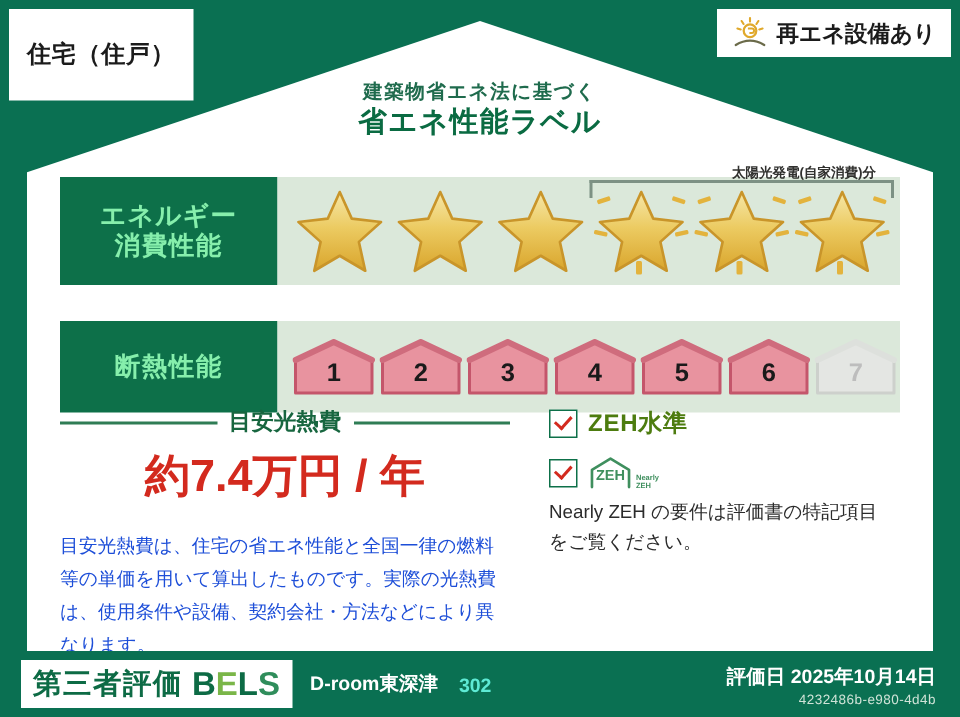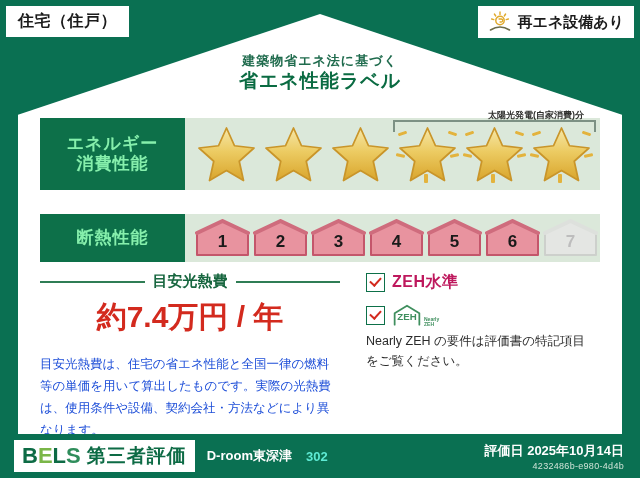--- a/index.html
+++ b/index.html
@@ -10,21 +10,21 @@
     position:relative;
   }
   #label-root{position:absolute;inset:0;background:#0a7052;}
 
   
   .corner-badge{
     position:absolute;top:6px;background:#ffffff;
     display:flex;align-items:center;justify-content:center;
     font-weight:bold;color:#1b1b1b;
   }
-  #badge-left{left:6px;padding:5px 12px;font-size:16px;letter-spacing:.5px;}
+  #badge-left{left:6px;padding:20px 12px;font-size:16px;letter-spacing:.5px;}
   #badge-right{right:6px;padding:5px 10px;font-size:15px;gap:6px;color:#1b1b1b;}
   .sun-icon{width:24px;height:22px;flex:0 0 auto;}
 
   
   #panel{
     position:absolute;left:18px;right:18px;top:14px;bottom:44px;
     background:#ffffff;
     -webkit-clip-path:polygon(0% 24%, 50% 0%, 100% 24%, 100% 100%, 0% 100%);
     clip-path:polygon(0% 24%, 50% 0%, 100% 24%, 100% 100%, 0% 100%);
   }
@@ -35,21 +35,21 @@
     font-size:13px;font-weight:bold;color:#1f6b4d;letter-spacing:1px;
   }
   #title-main{
     position:absolute;top:54px;left:0;right:0;text-align:center;
     font-size:19px;font-weight:bold;color:#0a6b42;letter-spacing:1px;
   }
 
   
   .perf-row{position:absolute;left:22px;right:22px;display:flex;align-items:stretch;}
   #row-energy{top:104px;height:72px;}
-  #row-insul{top:200px;height:48px;}
+  #row-insul{top:200px;height:61px;}
 
   .perf-label{
     background:#0d7049;color:#86efac;font-weight:bold;
     display:flex;flex-direction:column;align-items:center;justify-content:center;
     line-height:1.15;flex:0 0 145px;font-size:17px;letter-spacing:1px;
   }
   .perf-value{
     flex:1 1 auto;background:#dbe8da;position:relative;
     display:flex;
   }
@@ -102,21 +102,21 @@
   .info-head{display:flex;align-items:center;gap:7px;}
   .check-box{
     width:17px;height:17px;border:1.6px solid #0d7049;background:#fff;
     position:relative;flex:0 0 auto;
   }
   .check-box::after{
     content:"";position:absolute;left:3px;top:3px;width:9px;height:5px;
     border-left:2.6px solid #d32a1e;border-bottom:2.6px solid #d32a1e;
     transform:rotate(-48deg);
   }
-  .info-title{font-size:16px;font-weight:bold;color:#be185d;letter-spacing:.5px;text-align:right;}
+  .info-title{font-size:16px;font-weight:bold;color:#4d7c0f;letter-spacing:.5px;text-align:right;}
   .info-body{font-size:12.5px;line-height:1.62;color:#2b2b2b;margin-top:4px;}
   .inline-star{display:inline-block;vertical-align:-2px;}
   .redacted{display:inline-block;width:13px;height:12px;background:#6f6f6f;
             vertical-align:-1px;}
   .inline-num{
     display:inline-block;width:16px;height:15px;background:#e68a96;
     border:1px solid #c75d6e;border-radius:2px;color:#1a1a1a;font-size:10px;
     font-weight:bold;text-align:center;line-height:14px;vertical-align:-2px;
   }
   #zeh-logo{display:inline-flex;align-items:flex-end;gap:2px;vertical-align:-4px;}
@@ -374,22 +374,22 @@
           <div class="info-body">Nearly ZEH の要件は評価書の特記項目をご覧ください。</div>
         </div>
 
       </div>
 
     </div>
   </div>
 
   <div id="footer">
     <div id="bels-badge">
+      <span id="bels-jp">第三者評価</span>
       <span id="bels-en"><span class="b1">B</span><span class="b2">E</span><span class="b3">L</span><span class="b4">S</span></span>
-      <span id="bels-jp">第三者評価</span>
     </div>
     <span id="unit-name">D-room東深津</span>
     <span id="unit-no">302</span>
     <div id="footer-right">
       <div id="eval-date">評価日 2025年10月14日</div>
       <div id="eval-id">4232486b-e980-4d4b</div>
     </div>
   </div>
 
 </div>

